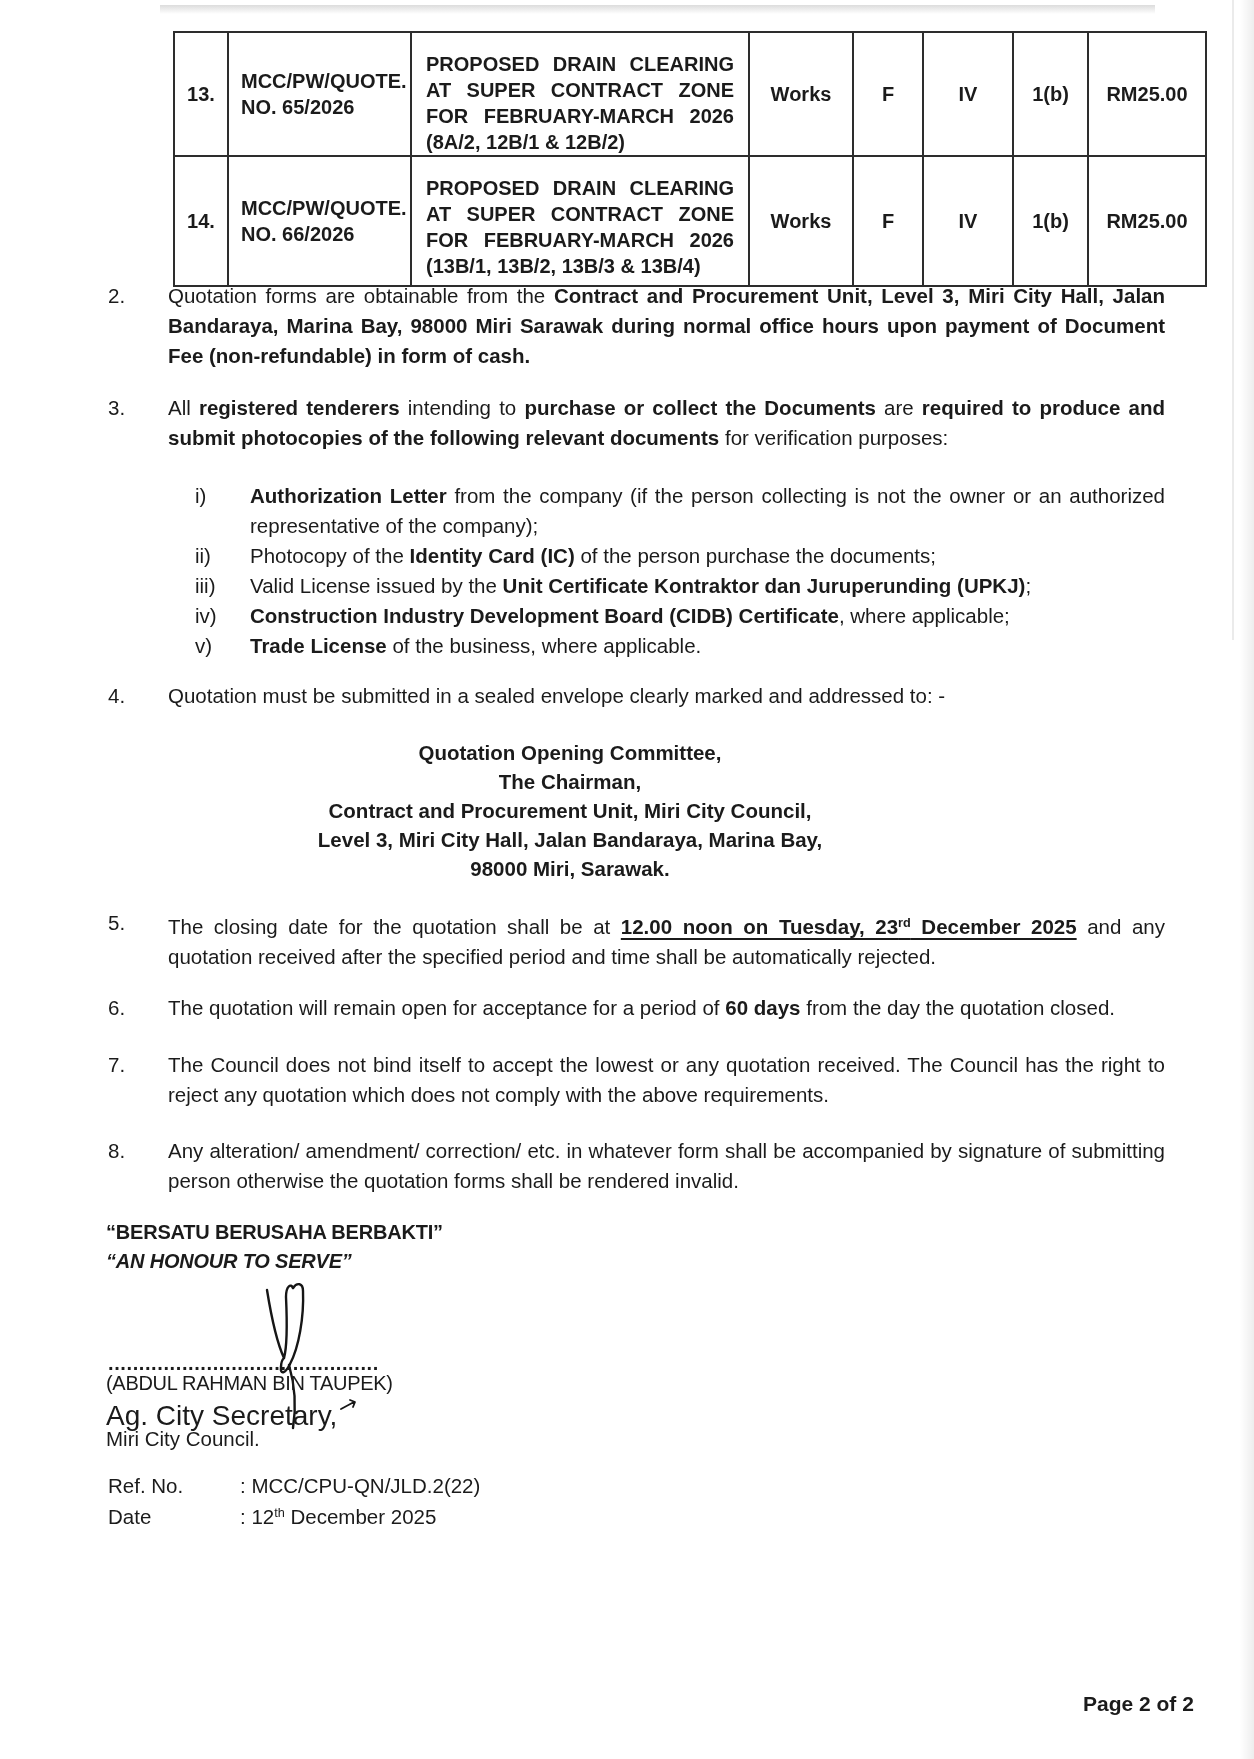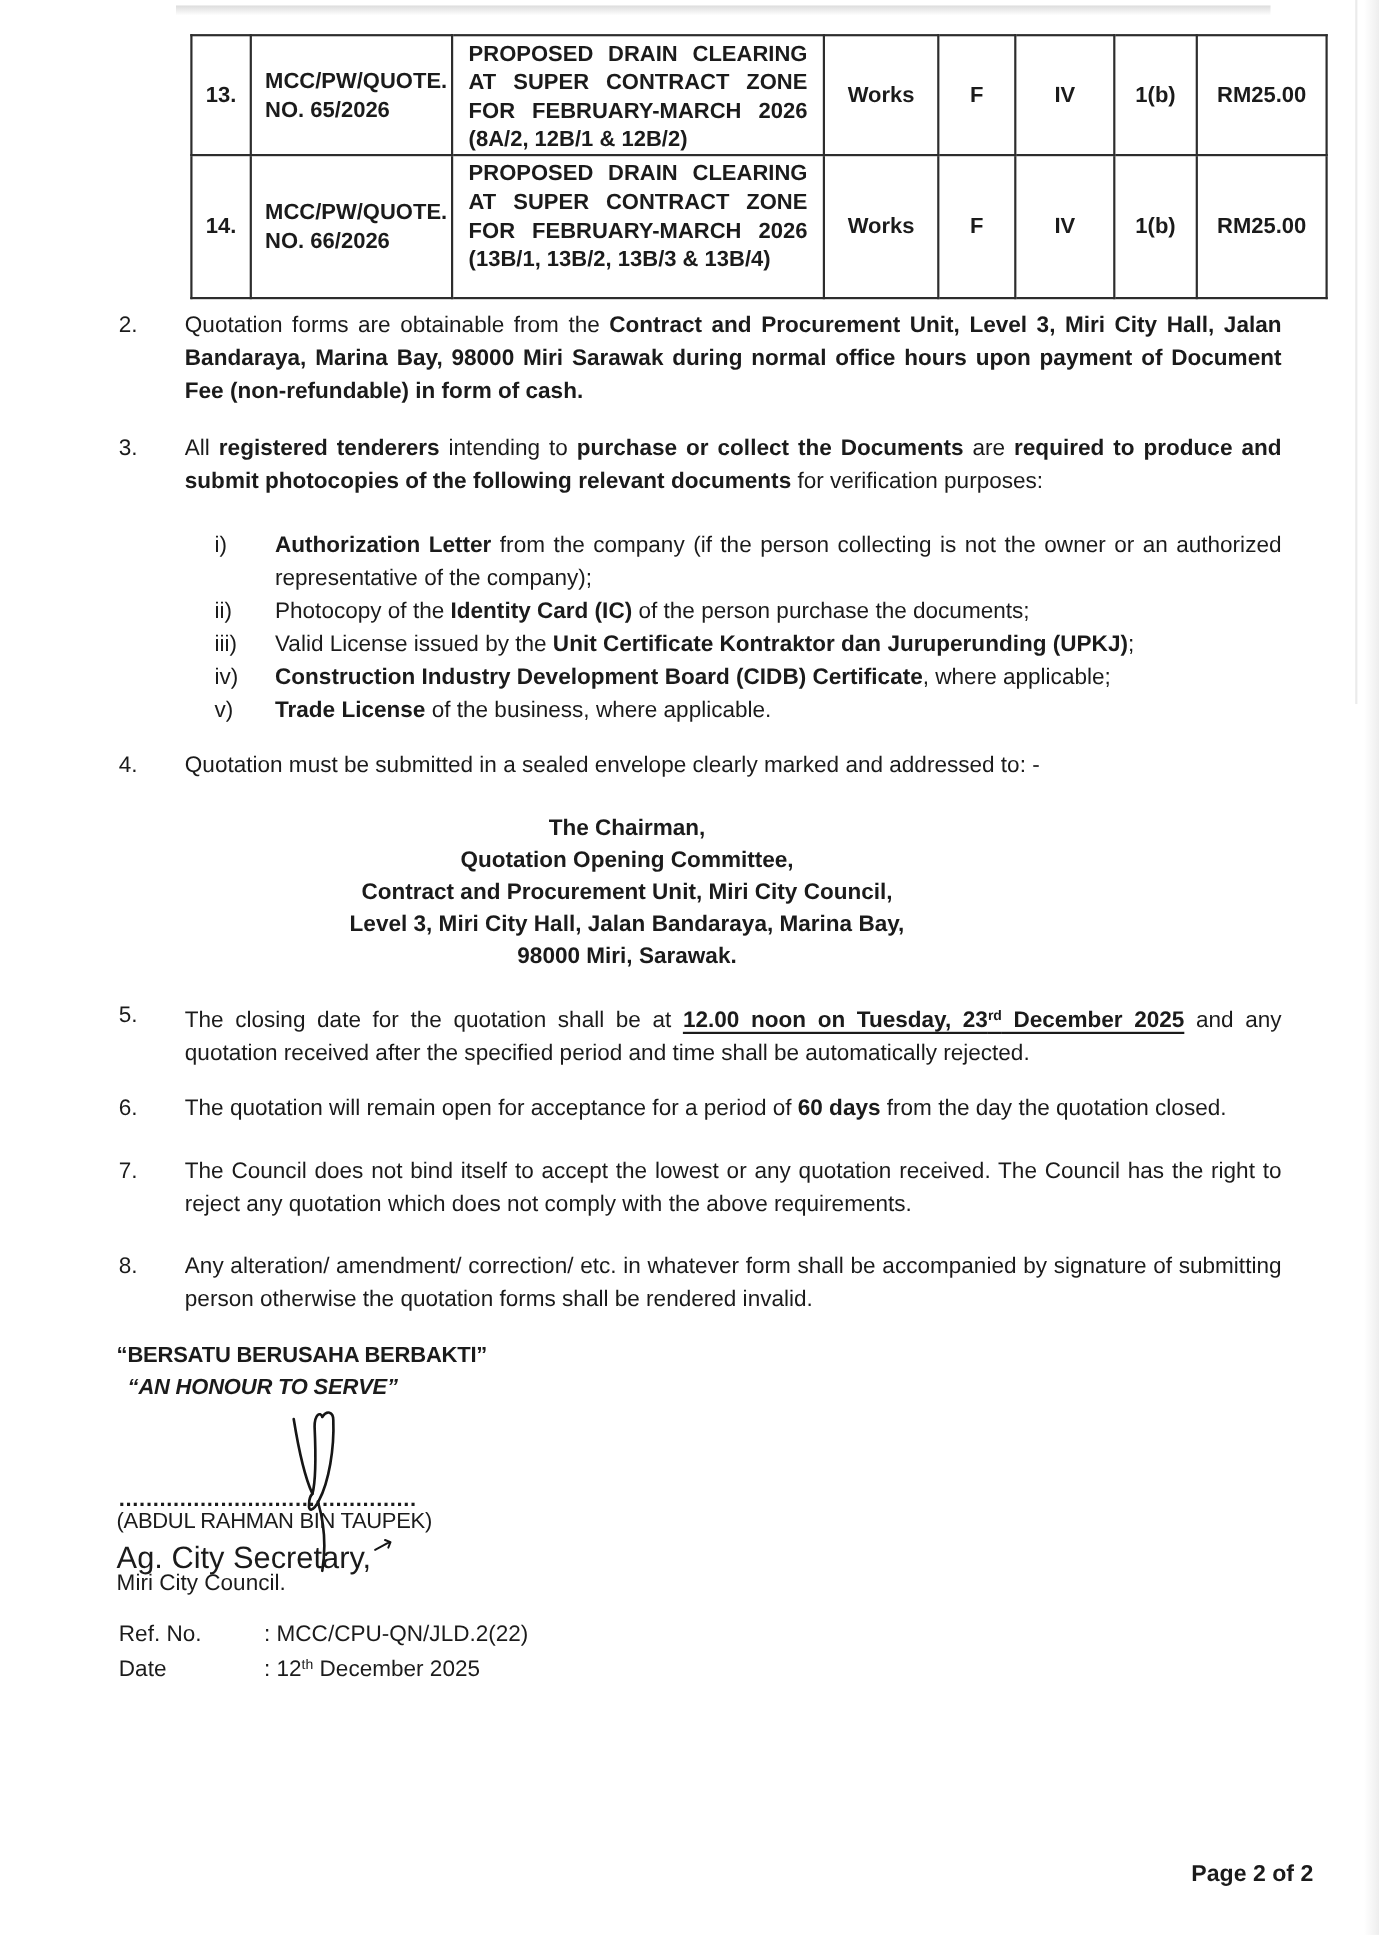--- a/index.html
+++ b/index.html
@@ -19,39 +19,39 @@
   .edge-line{position:absolute;left:1232px;top:0;width:2px;height:640px;background:rgba(0,0,0,.08);}
 
   
   .quote-table{
     position:absolute;left:173px;top:31px;width:1032px;
     border-collapse:collapse;table-layout:fixed;
     font-size:20px;font-weight:700;line-height:26px;color:#1b1b1b;
   }
   .quote-table td{border:2px solid #2d2d2d;vertical-align:middle;text-align:center;padding:10px;}
   .quote-table td.c-quote{text-align:left;padding:0 6px 0 12px;}
-  .quote-table td.c-desc{text-align:justify;vertical-align:top;padding:3px 14px 0 14px;margin-top:40px;}
+  .quote-table td.c-desc{text-align:justify;vertical-align:top;padding:18px 14px 0 14px;margin-top:40px;}
 
   
   .para{position:absolute;left:108px;width:1057px;font-size:20.5px;line-height:30px;}
   .pnum{position:absolute;left:0;top:0;}
   .ptext{margin-left:60px;text-align:justify;}
   .li .pnum{left:87px;}
   .li .ptext{margin-left:142px;}
   .b{font-weight:700;}
   .u{text-decoration:underline;text-decoration-thickness:2px;text-underline-offset:4px;}
   .sup{font-size:0.62em;vertical-align:0.55em;}
 
   
   .address{position:absolute;left:168px;top:738px;width:804px;text-align:center;
     font-size:20.5px;font-weight:700;line-height:29px;}
 
   
   .slogan{position:absolute;left:106px;font-size:20px;font-weight:700;letter-spacing:-0.2px;}
-  .slogan.it{font-style:italic;margin-left:10px;}
+  .slogan.it{font-style:italic;}
 
   
   .sig-svg{position:absolute;left:253px;top:1281px;width:110px;height:150px;}
   .dots{position:absolute;left:108px;top:1352px;font-size:20px;font-weight:700;letter-spacing:0.6px;}
   .sig-name{position:absolute;left:106px;top:1372px;font-size:20px;font-weight:400;letter-spacing:-0.3px;}
   .sig-title{position:absolute;left:106px;top:1400px;font-size:28px;}
   .sig-org{position:absolute;left:106px;top:1427px;font-size:20.5px;}
 
   
   .refs{position:absolute;left:108px;top:1472px;font-size:20.5px;line-height:27px;}
@@ -134,22 +134,22 @@
     <span class="pnum">v)</span>
     <div class="ptext"><span class="b">Trade License</span><span> of the business, where applicable.</span></div>
   </div>
 
   <div class="para" style="top:681px">
     <span class="pnum">4.</span>
     <div class="ptext"><span>Quotation must be submitted in a sealed envelope clearly marked and addressed to: -</span></div>
   </div>
 
   <div class="address">
+    <div>Quotation Opening Committee,</div>
     <div>The Chairman,</div>
-    <div>Quotation Opening Committee,</div>
     <div>Contract and Procurement Unit, Miri City Council,</div>
     <div>Level 3, Miri City Hall, Jalan Bandaraya, Marina Bay,</div>
     <div>98000 Miri, Sarawak.</div>
   </div>
 
   <div class="para" style="top:908px">
     <span class="pnum">5.</span>
     <div class="ptext"><span>The closing date for the quotation shall be at </span><span class="u"><span class="b">12.00 noon on Tuesday, 23</span><span class="b sup">rd</span><span class="b"> December 2025</span></span><span> and any quotation received after the specified period and time shall be automatically rejected.</span></div>
   </div>
 

